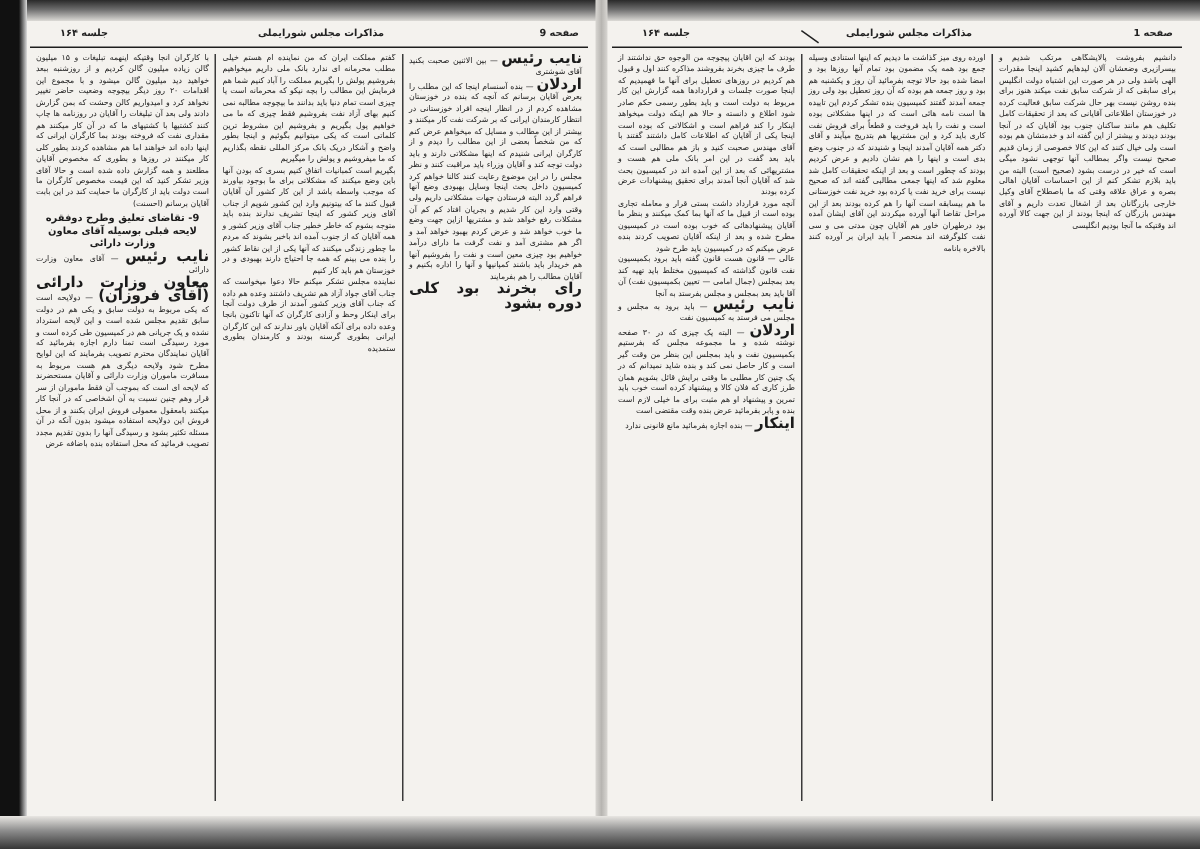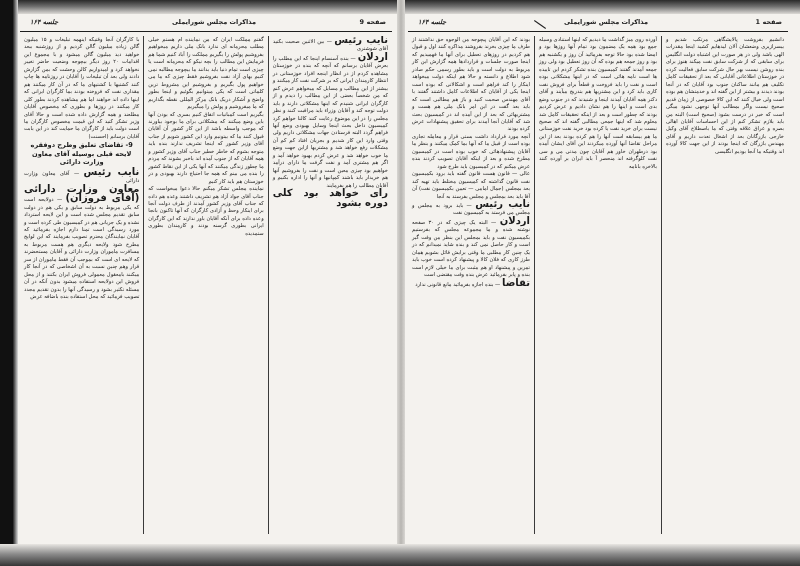--- a/index.html
+++ b/index.html
@@ -34,21 +34,21 @@
     direction: rtl;
   }
   .page.left { left: 20px; width: 372px; }
   .page.right { left: 408px; width: 380px; }
   .running-head {
     position: absolute; top: 2px; left: 0; right: 0; height: 14px;
     font-size: 6.5px; font-weight: bold; color: #222;
   }
   .running-head .pg-num { position: absolute; right: 6px; top: 2px; }
   .running-head .title { position: absolute; left: 16px; right: 0; text-align: center; top: 2px; }
-  .running-head .session { position: absolute; left: 10px; top: 2px; font-style: italic; }
+  .running-head .session { position: absolute; left: 20px; top: 2px; }
   .head-rule {
     position: absolute; top: 17px; left: 0; right: 0; height: 0;
     border-top: 1.5px solid #1e1e1e;
   }
   .columns {
     position: absolute; top: 22px; left: 0; right: 0; bottom: 0;
     display: flex; flex-direction: row; gap: 0;
   }
   .col {
     flex: 1 1 0; padding: 0 4px;
@@ -78,21 +78,21 @@
     <div class="running-head">
       <span class="pg-num">صفحه 9</span>
       <span class="title">مذاکرات مجلس شورایملی</span>
       <span class="session">جلسه ۱۶۴</span>
     </div>
     <div class="head-rule"></div>
     <div class="columns">
       <div class="col">
         <p><span class="speaker">نایب رئیس</span> <span>— بین الاثنین صحبت بکنید آقای شوشتری</span></p>
         <p><span class="speaker">اردلان</span> <span>— بنده آسنسام اینجا که این مطلب را بعرض آقایان برسانم که آنچه که بنده در خوزستان مشاهده کردم از در انظار اینجه افراد خوزستانی در انتظار کارمندان ایرانی که بر شرکت نفت کار میکنند و بیشتر از این مطالب و مسایل که میخواهم عرض کنم که من شخصاً بعضی از این مطالب را دیدم و از کارگران ایرانی شنیدم که اینها مشکلاتی دارند و باید دولت توجه کند و آقایان وزراء باید مراقبت کنند و نظر مجلس را در این موضوع رعایت کنند کالنا خواهم کرد کمیسیون داخل بحث اینجا وسایل بهبودی وضع آنها فراهم گردد البته فرستادن جهات مشکلاتی داریم ولی وقتی وارد این کار شدیم و بجریان افتاد کم کم آن مشکلات رفع خواهد شد و مشتریها ازاین جهت وضع ما خوب خواهد شد و عرض کردم بهبود خواهد آمد و اگر هم مشتری آمد و نفت گرفت ما دارای درآمد خواهیم بود چیزی معین است و نفت را بفروشیم آنها هم خریدار باید باشند کمپانیها و آنها را اداره بکنیم و آقایان مطالب را هم بفرمایند</span></p>
-        <p><span class="speaker">رای خواهد بود کلی دوره بشود</span></p>
+        <p><span class="speaker">رای بخرند بود کلی دوره بشود</span></p>
       </div>
       <div class="col">
         <p>گفتم مملکت ایران که من نماینده ام هستم خیلی مطلب محرمانه ای ندارد بانک ملی داریم میخواهیم بفروشیم پولش را بگیریم مملکت را آباد کنیم شما هم فرمایش این مطالب را بچه نیکو که محرمانه است یا چیزی است تمام دنیا باید بدانند ما بیچوجه مطالبه نمی کنیم بهای آزاد نفت بفروشیم فقط چیزی که ما می خواهیم پول بگیریم و بفروشیم این مشروط ترین کلماتی است که یکی میتوانیم بگوئیم و اینجا بطور واضح و آشکار دریک بانک مرکز المللی نقطه بگذاریم که ما میفروشیم و پولش را میگیریم</p>
         <p>بگیریم است کمبانیات اتفاق کنیم بسری که بودن آنها باین وضع میکنند که مشکلاتی برای ما بوجود بیاورند که موجب واسطه باشد از این کار کشور آن آقایان قبول کنند ما که بیتونیم وارد این کشور شویم از جناب آقای وزیر کشور که اینجا تشریف ندارند بنده باید متوجه بشوم که خاطر خطیر جناب آقای وزیر کشور و همه آقایان که از جنوب آمده اند باخبر بشوند که مردم ما چطور زندگی میکنند که آنها یکی از این نقاط کشور را بنده می بینم که همه جا احتیاج دارند بهبودی و در خوزستان هم باید کار کنیم</p>
         <p>نماینده مجلس تشکر میکنم حالا دعوا میخواست که جناب آقای جواد آزاد هم تشریف داشتند وعده هم داده که جناب آقای وزیر کشور آمدند از طرف دولت آنجا برای اینکار وحظ و آزادی کارگران که آنها تاکنون بانجا وعده داده برای آنکه آقایان باور ندارند که این کارگران ایرانی بطوری گرسنه بودند و کارمندان بطوری ستمدیده</p>
       </div>
       <div class="col">
         <p>با کارگران آنجا وقتیکه اینهمه تبلیغات و ۱۵ میلیون گالن زیاده میلیون گالن کردیم و از روزشنبه ببعد خواهید دید میلیون گالن میشود و با مجموع این اقدامات ۲۰ روز دیگر بیچوجه وضعیت حاضر تغییر نخواهد کرد و امیدواریم کالن وحشت که بمن گزارش دادند ولی بعد آن تبلیغات را آقایان در روزنامه ها چاپ کنند کشتیها با کشتیهای ما که در آن کار میکنند هم مقداری نفت که فروخته بودند بما کارگران ایرانی که اینها داده اند خواهند اما هم مشاهده کردند بطور کلی کار میکنند در روزها و بطوری که مخصوص آقایان مطلعند و همه گزارش داده شده است و حالا آقای وزیر تشکر کنید که این قیمت مخصوص کارگران ما است دولت باید از کارگران ما حمایت کند در این بابت آقایان برسانم (احسنت)</p>
         <div class="section-head">9- تقاضای تعلیق وطرح دوفقره لایحه قبلی بوسیله آقای معاون وزارت دارائی</div>
         <p><span class="speaker">نایب رئیس</span> <span>— آقای معاون وزارت دارائی</span></p>
@@ -115,20 +115,20 @@
       </div>
       <div class="col">
         <p>آورده روی میز گذاشت ما دیدیم که اینها استنادی وسیله جمع بود همه یک مضمون بود تمام آنها روزها بود و امضا شده بود حالا توجه بفرمائید آن روز و یکشنبه هم بود و روز جمعه هم بوده که آن روز تعطیل بود ولی روز جمعه آمدند گفتند کمیسیون بنده تشکر کردم این تاییده ها است نامه هائی است که در اینها مشکلاتی بوده است و نفت را باید فروخت و قطعاً برای فروش نفت کاری باید کرد و این مشتریها هم بتدریج میآیند و آقای دکتر همه آقایان آمدند اینجا و شنیدند که در جنوب وضع بدی است و اینها را هم نشان دادیم و عرض کردیم بودند که چطور است و بعد از اینکه تحقیقات کامل شد معلوم شد که اینها جمعی مطالبی گفته اند که صحیح نیست برای خرید نفت یا کرده بود خرید نفت خوزستانی ما هم بیسابقه است آنها را هم کرده بودند بعد از این مراحل تقاضا آنها آورده میکردند این آقای ایشان آمده بود درطهران خاور هم آقایان چون مدتی می و سی نفت کلوگرفته اند منحصر آ باید ایران بر آورده کنند بالاخره بانامه</p>
       </div>
       <div class="col">
         <p>بودند که این آقایان پیچوجه من الوجوه حق نداشتند از طرف ما چیزی بخرند بفروشند مذاکره کنند اول و قبول هم کردیم در روزهای تعطیل برای آنها ما فهمیدیم که اینجا صورت جلسات و قراردادها همه گزارش این کار مربوط به دولت است و باید بطور رسمی حکم صادر شود اطلاع و دانسته و حالا هم اینکه دولت میخواهد اینکار را کند فراهم است و اشکالاتی که بوده است اینجا یکی از آقایان که اطلاعات کامل داشتند گفتند با آقای مهندس صحبت کنید و باز هم مطالبی است که باید بعد گفت در این امر بانک ملی هم هست و مشتریهائی که بعد از این آمده اند در کمیسیون بحث شد که آقایان آنجا آمدند برای تحقیق پیشنهادات عرض کرده بودند</p>
         <p>آنچه مورد قرارداد داشت بستی قرار و معامله تجاری بوده است از قبیل ما که آنها بما کمک میکنند و بنظر ما آقایان پیشنهادهائی که خوب بوده است در کمیسیون مطرح شده و بعد از اینکه آقایان تصویب کردند بنده عرض میکنم که در کمیسیون باید طرح شود</p>
         <p>عالی — قانون هست قانون گفته باید برود بکمیسیون نفت قانون گذاشته که کمیسیون مختلط باید تهیه کند بعد بمجلس (جمال امامی — تعیین بکمیسیون نفت) آن آقا باید بعد بمجلس و مجلس بفرستد به آنجا</p>
         <p><span class="speaker">نایب رئیس</span> <span>— باید برود به مجلس و مجلس می فرستد به کمیسیون نفت</span></p>
         <p><span class="speaker">اردلان</span> <span>— البته یک چیزی که در ۳۰ صفحه نوشته شده و ما مجموعه مجلس که بفرستیم بکمیسیون نفت و باید بمجلس این بنظر من وقت گیر است و کار حاصل نمی کند و بنده شاید نمیدانم که در یک چنین کار مطلبی ما وقتی برایش قائل بشویم همان طرز کاری که فلان کالا و پیشنهاد کرده است خوب باید تمرین و پیشنهاد او هم مثبت برای ما خیلی لازم است بنده و پابر بفرمائید عرض بنده وقت مقتضی است</span></p>
-        <p><span class="speaker">تقاضا</span> <span>— بنده اجازه بفرمائید مانع قانونی ندارد</span></p>
+        <p><span class="speaker">اینکار</span> <span>— بنده اجازه بفرمائید مانع قانونی ندارد</span></p>
       </div>
     </div>
   </div>
 
   <div class="left-edge"></div>
   <div class="bottom-shadow"></div>
 </div>
 
 </body></html>

